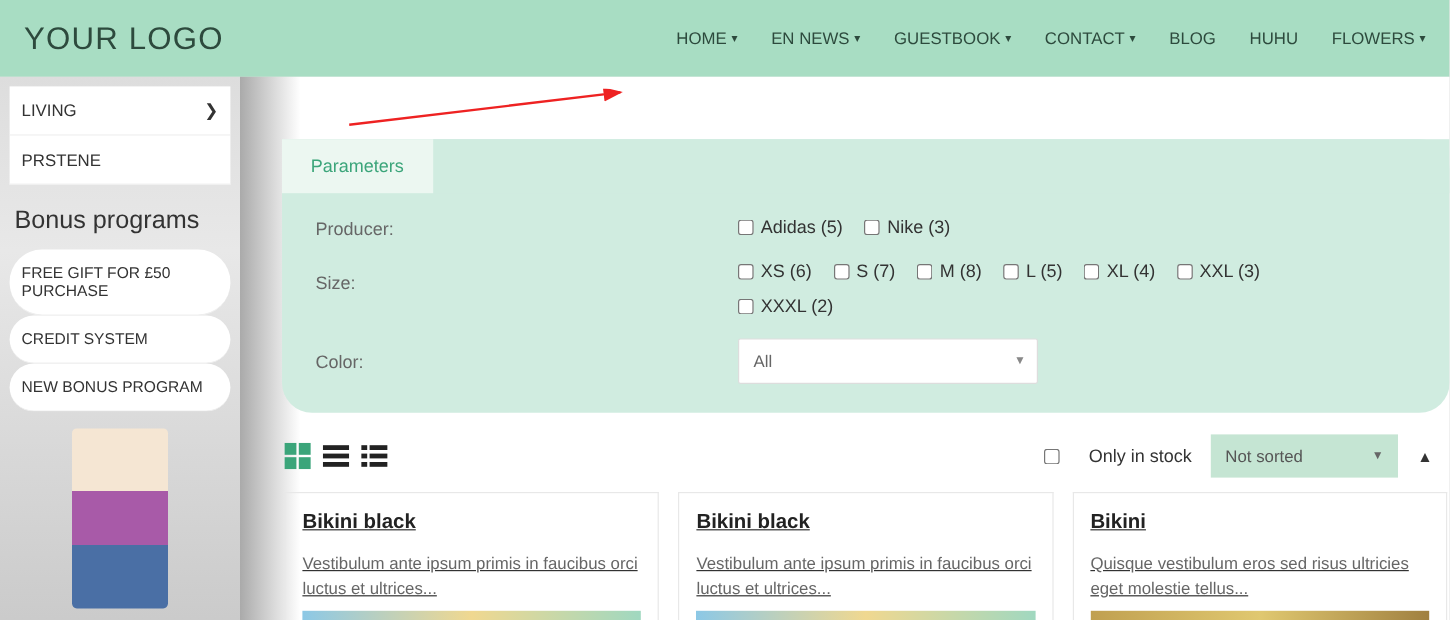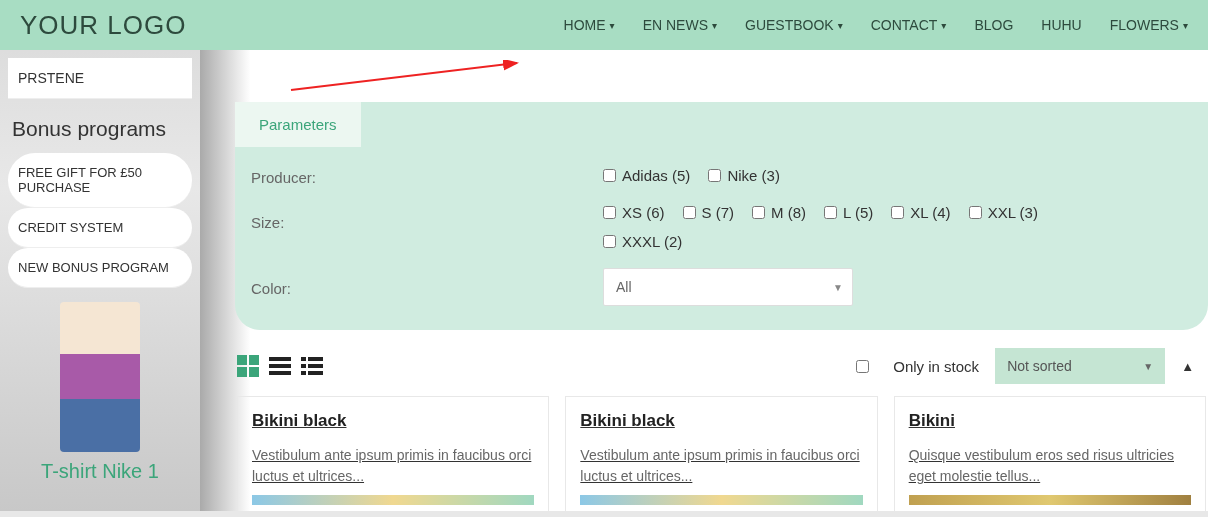--- a/index.html
+++ b/index.html
@@ -1,50 +1,50 @@
 <!DOCTYPE html>
 <html><head>
 <meta charset="utf-8">
 <style>
 * { margin: 0; padding: 0; box-sizing: border-box; }
 body { font-family: Arial, sans-serif; font-size: 14px; color: #333; background: #e8e8e8; width: 1208px; }
-.header { background: #a8ddc3; height: 50px; display: flex; align-items: center; padding: 0 20px; }
+.header { background: #a8ddc3; height: 64px; display: flex; align-items: center; padding: 0 20px; }
 .logo { font-family: Impact, sans-serif; font-size: 26px; color: #2d4a3d; letter-spacing: 1px; font-weight: 400; }
 .nav { margin-left: auto; display: flex; gap: 28px; }
 .nav-item { color: #2d4a3d; font-size: 14px; cursor: pointer; display: flex; align-items: center; gap: 4px; }
 .nav-item .chev { font-size: 10px; }
 .container { display: flex; }
 .sidebar { width: 200px; padding: 8px; background: linear-gradient(to bottom, #ddd 0%, #e8e8e8 30%, #c8c8c8 100%); }
 .sidebar-item { background: #fff; padding: 12px 10px; border-bottom: 1px solid #eee; display: flex; justify-content: space-between; align-items: center; cursor: pointer; color: #333; font-size: 14px; }
 .section-title { font-size: 21px; color: #333; padding: 18px 4px 12px; font-weight: 400; }
 .bonus-item { background: #fff; padding: 12px 10px; border-bottom: 1px solid #eee; cursor: pointer; color: #333; font-size: 13px; border-radius: 27px; }
 .promo { text-align: center; margin-top: 14px; }
 .promo-img { width: 80px; height: 150px; background: linear-gradient(to bottom, #f5e6d3 0%, #f5e6d3 35%, #a85aa8 35%, #a85aa8 65%, #4a6fa5 65%, #4a6fa5 100%); margin: 0 auto; border-radius: 4px; position: relative; overflow: hidden; }
 .promo-title { color: #3ba57a; font-weight: normal; margin-top: 8px; font-size: 20px; text-align: center; }
 .main { flex: 1; background: linear-gradient(to right, #aaa 0%, #fff 5%, #fff 100%); padding: 0 0 0 35px; position: relative; }
 .sort-top { height: 52px; position: relative; }
 .arrow-annotation { position: absolute; top: 10px; left: 54px; pointer-events: none; }
 .params-container { background: #d0ece0; padding: 0; border-radius: 25px; }
 .tab-header { background: #d0ece0; padding: 0; }
 .tab { display: inline-block; background: #ecf7f1; padding: 14px 24px; color: #3ba57a; font-size: 15px; cursor: pointer; }
-.params-body { padding: 20px 20px 20px 8px; }
+.params-body { padding: 20px 20px 20px 20px; }
 .param-row { display: flex; margin-bottom: 18px; align-items: flex-start; }
 .param-label { width: 360px; color: #666; font-size: 15px; padding-left: 8px; padding-top: 2px; }
 .param-options { flex: 1; display: flex; flex-wrap: wrap; gap: 18px; row-gap: 12px; }
 .chk-option { display: flex; align-items: center; gap: 6px; color: #333; font-size: 15px; }
 .chk-option input { width: 13px; height: 13px; }
 .select-wrap { position: relative; width: 250px; }
 .select { background: #fff; border: 1px solid #ddd; padding: 10px 30px 10px 12px; color: #666; font-size: 14px; cursor: pointer; border-radius: 2px; }
 .select-arrow { position: absolute; right: 10px; top: 50%; transform: translateY(-50%); font-size: 10px; color: #888; }
 .toolbar { display: flex; align-items: center; padding: 18px 14px 12px 2px; gap: 16px; }
 .view-icons { display: flex; gap: 10px; }
 .view-icon { width: 22px; height: 22px; cursor: pointer; }
 .spacer { flex: 1; }
 .stock-chk { display: flex; align-items: center; gap: 24px; color: #333; font-size: 15px; }
-.sort-select { background: #c5e5d3; padding: 10px 40px 10px 12px; color: #555; font-size: 14px; position: relative; width: 170px; cursor: pointer; }
+.sort-select { background: #c5e5d3; padding: 10px 40px 10px 12px; color: #555; font-size: 14px; position: relative; width: 156px; cursor: pointer; }
 .sort-select .select-arrow { right: 12px; color: #666; }
 .collapse-icon { font-size: 13px; color: #333; cursor: pointer; }
 .products { display: flex; gap: 16px; padding: 0 2px; }
 .product-card { flex: 1; border: 1px solid #e8e8e8; border-bottom: none; padding: 14px 14px 6px; text-decoration: underline; }
 .product-title { font-weight: bold; font-size: 17px; color: #222; margin-bottom: 14px; }
 .product-desc { color: #666; font-size: 14px; line-height: 1.5; margin-bottom: 8px; }
 .product-img { height: 10px; background: linear-gradient(to right, #8cc8e6, #f0d890, #a0d8c0); }
 svg { display: block; }
 </style>
 </head>
@@ -78,20 +78,24 @@
     <div class="nav-item">
         <span>FLOWERS</span>
         <span class="chev">▾</span>
       </div>
   </div>
 </div>
 
 <div class="container">
   <div class="sidebar">
     <div class="sidebar-item">
+      <span>LIVING</span>
+      <span>❯</span>
+    </div>
+    <div class="sidebar-item">
       <span>PRSTENE</span>
     </div>
     <div class="section-title">Bonus programs</div>
     <div class="bonus-item">FREE GIFT FOR £50 PURCHASE</div>
     <div class="bonus-item">CREDIT SYSTEM</div>
     <div class="bonus-item">NEW BONUS PROGRAM</div>
     <div class="promo">
       <div class="promo-img"></div>
       <div class="promo-title">T-shirt Nike 1</div>
     </div>

